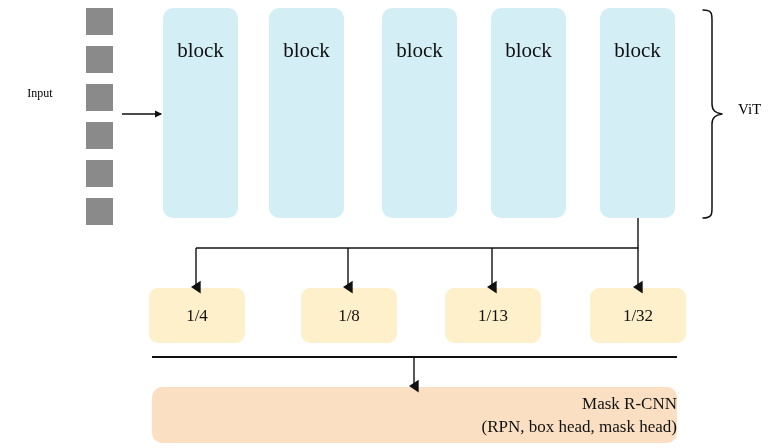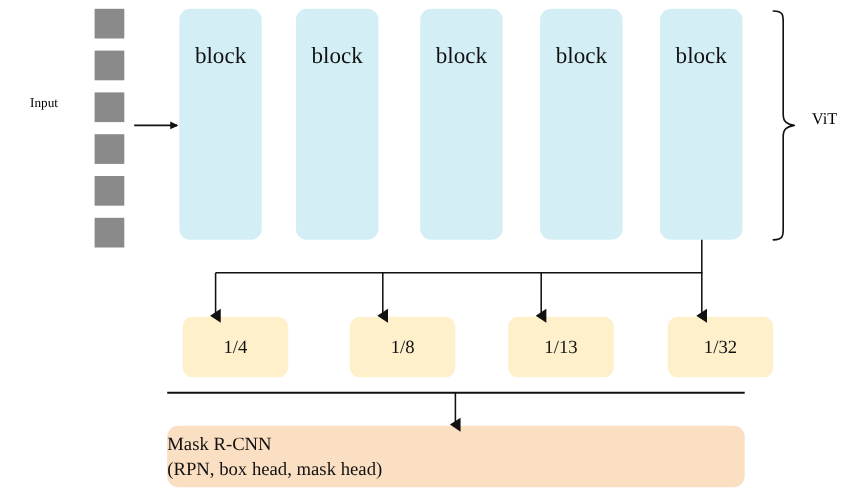--- a/index.html
+++ b/index.html
@@ -55,21 +55,20 @@
   }
 
   
   .scale-box {
     position: absolute;
     top: 288px;
     width: 96px;
     height: 55px;
     background: #fdf0cb;
     border-radius: 9px;
-    margin-left: 17px;
   }
   .scale-box .slabel {
     position: absolute;
     top: 0;
     left: 0;
     right: 0;
     bottom: 0;
     display: flex;
     align-items: center;
     justify-content: center;
@@ -81,21 +80,21 @@
   #maskrcnn-box {
     position: absolute;
     left: 152px;
     top: 387px;
     width: 525px;
     height: 56px;
     background: #fbdfc2;
     border-radius: 10px;
     display: flex;
     flex-direction: column;
-    align-items: flex-start;
+    align-items: flex-end;
     justify-content: center;
   }
   #maskrcnn-box .mline {
     font-size: 17px;
     color: #111;
     line-height: 23px;
   }
 
   
   #vit-label {

